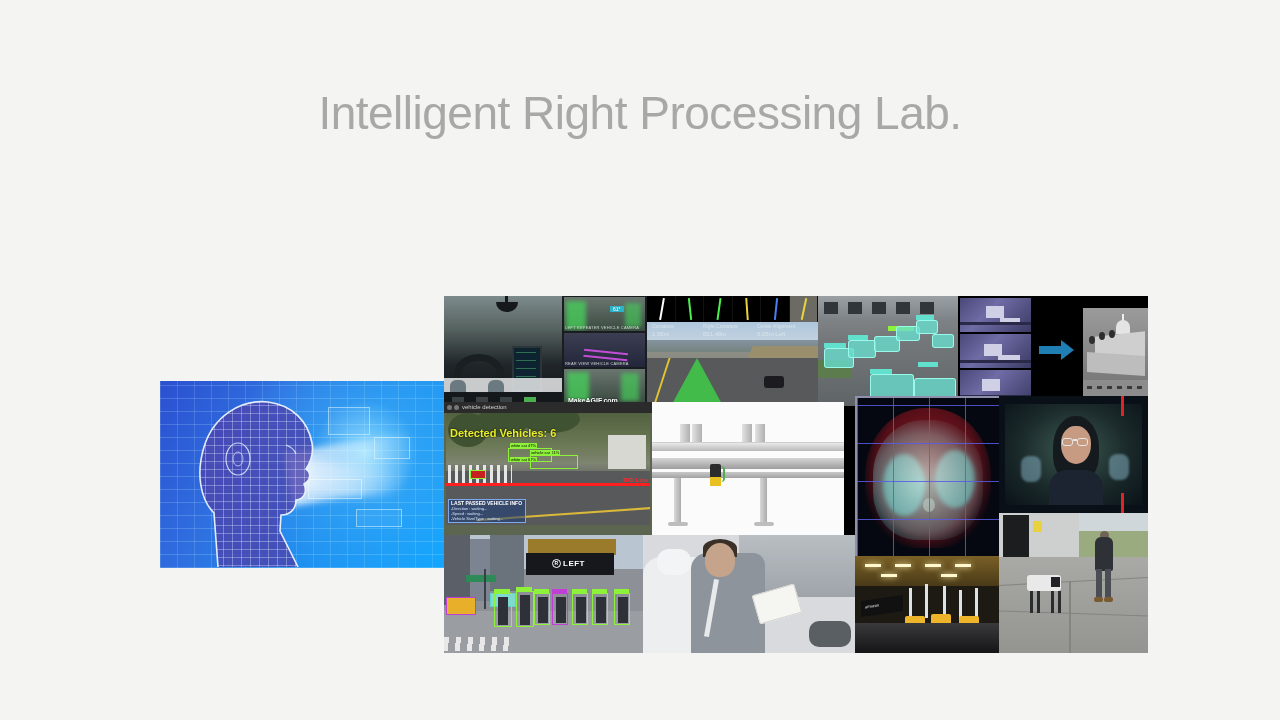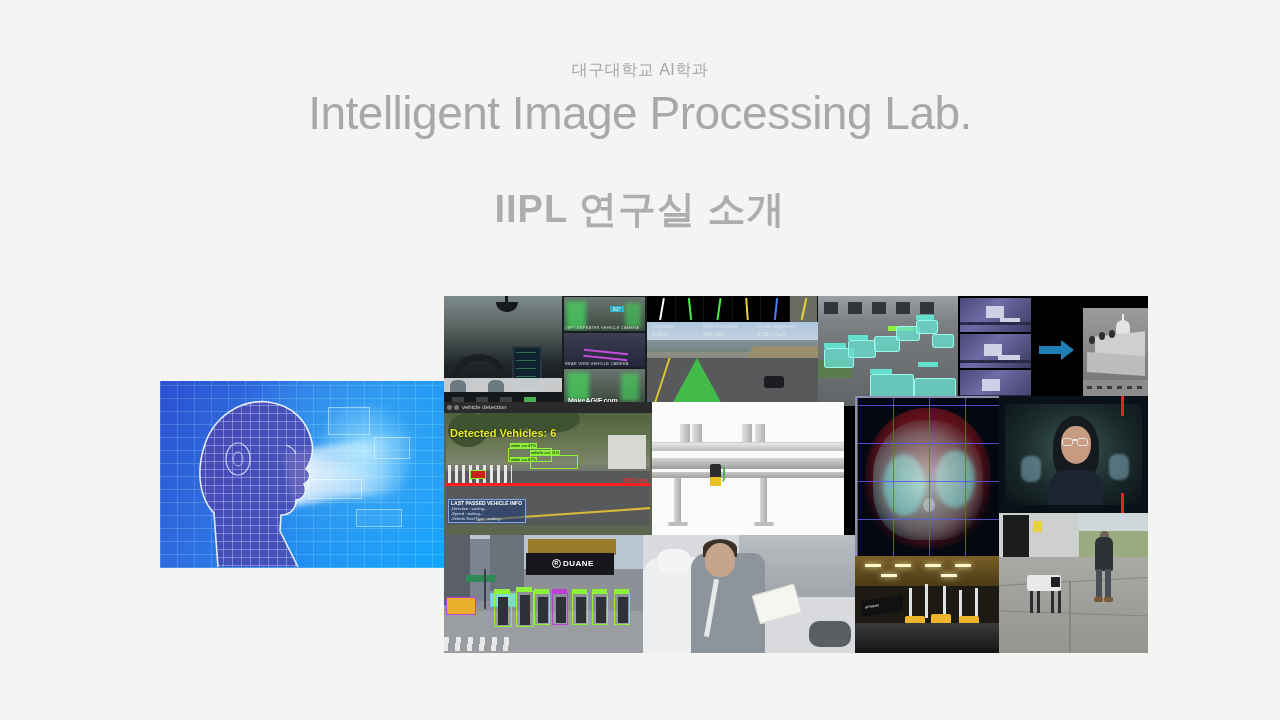--- a/index.html
+++ b/index.html
@@ -291,23 +291,21 @@
   .t-spot .human .hleg{position:absolute;top:38px;width:6px;height:30px;background:#4a4e54;}
   .t-spot .human .hleg.l{left:3px;} .t-spot .human .hleg.r{left:12px;}
   .t-spot .human .hshoe{position:absolute;top:66px;width:9px;height:5px;background:#7a5a33;border-radius:2px;}
   .t-spot .human .hshoe.l{left:1px;} .t-spot .human .hshoe.r{left:11px;}
 </style>
 </head>
 <body>
 
 <div class="slide">
 
-  <div class="dept">대구대학교  AI학과</div>
-  <div class="lab-title">Intelligent Image Processing Lab.</div>
-  <div class="subtitle">IIPL 연구실 소개</div>
+  <div class="lab-title">Intelligent Right Processing Lab.</div>
 
   <div class="hero">
     <div class="circuit"></div>
     <div class="chipA"></div>
     <div class="chipB"></div>
     <div class="chipC"></div>
     <div class="chipD"></div>
     <div class="beam"></div>
     <div class="beam2"></div>
     <svg width="285" height="187" viewBox="0 0 285 187">
@@ -552,21 +550,21 @@
       <div class="rl b"></div>
     </div>
 
     <div class="tile t-ped">
       <div class="skybox"></div>
       <div class="bl" style="left:0;top:0;width:26px;height:70px"></div>
       <div class="bl" style="left:26px;top:4px;width:20px;height:62px;background:#7b8490"></div>
       <div class="bl" style="left:46px;top:0;width:34px;height:56px;background:#6a727c"></div>
       <div class="ochre"></div>
       <div class="awn"></div>
-      <div class="duane"><span class="ring">R</span><span>DUANE</span></div>
+      <div class="duane"><span class="ring">R</span><span>LEFT</span></div>
       <div class="sign"></div>
       <div class="pole"></div>
       <div class="street"></div>
       <div class="xw"></div>
       <div class="bus"></div>
       <div class="van"></div>
       <div class="per" style="left:54px;top:62px;height:28px"></div>
       <div class="pbox" style="left:50px;top:58px;width:18px;height:34px"></div>
       <div class="plbl" style="left:50px;top:54px;width:16px"></div>
       <div class="per" style="left:76px;top:60px;height:30px"></div>

